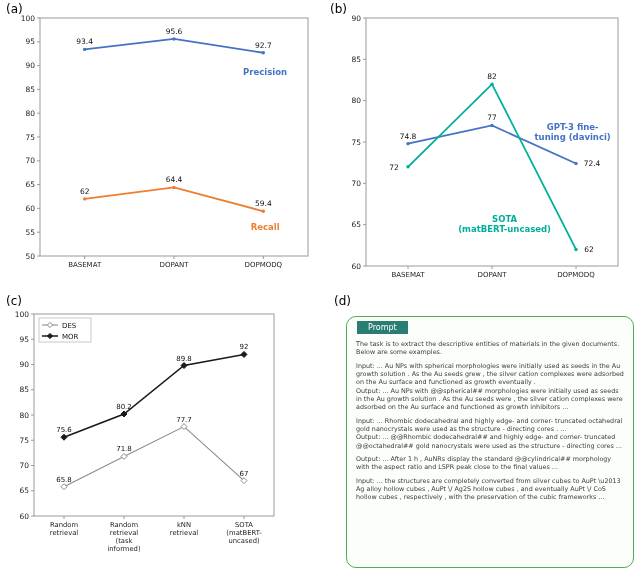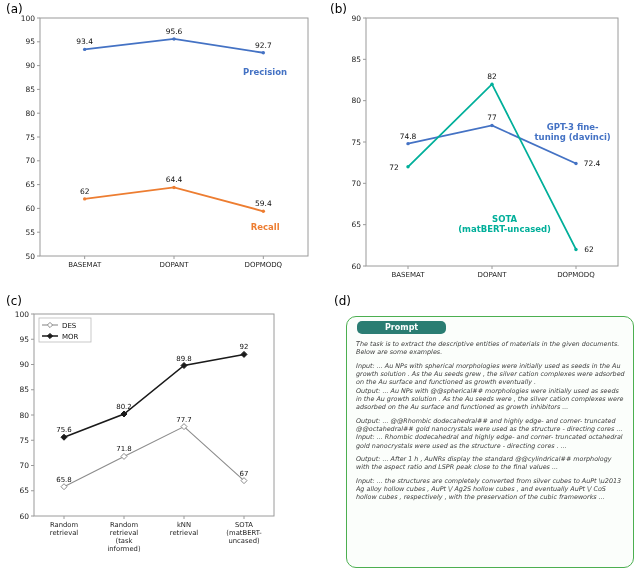--- a/index.html
+++ b/index.html
@@ -14,28 +14,28 @@
   #lab-d{left:334px;top:294px;}
   svg.chart{position:absolute;}
   #chart-a{left:10px;top:8px;}
   #chart-b{left:338px;top:8px;}
   #chart-c{left:8px;top:306px;}
   .prompt-box{
     position:absolute;left:346px;top:316px;width:288px;height:252px;
     border:1.6px solid #4caf50;border-radius:10px;background:#fbfefb;box-sizing:border-box;
   }
   .prompt-badge{
-    position:absolute;left:10px;top:4px;color:#fff;font-size:8px;font-weight:bold;
-    padding:2px 28px;border-radius:5px;background:#2a7d72;
+    position:absolute;left:10px;top:4px;color:#fff;font-size:8px;font-weight:normal;
+    padding:2px 11px;border-radius:0;background:#2a7d72;
   }
   .prompt-text{
     position:absolute;left:9px;right:7px;top:23px;bottom:4px;
     font-size:6.4px;line-height:1.3;color:#3c3c3c;overflow:hidden;
   }
-  .prompt-text .block{margin-bottom:5px;font-style:italic;}
+  .prompt-text .block{margin-bottom:5px;}
 </style>
 </head>
 <body>
 
 <div class="figure">
   <div class="panel-label" id="lab-a">(a)</div>
   <div class="panel-label" id="lab-b">(b)</div>
   <div class="panel-label" id="lab-c">(c)</div>
   <div class="panel-label" id="lab-d">(d)</div>
 
@@ -184,22 +184,22 @@
 
   <div class="prompt-box" style="border-color: rgb(76, 175, 80); background: rgb(251, 254, 251);">
     <div class="prompt-badge" style="background: rgb(42, 125, 114);">Prompt</div>
     <div class="prompt-text">
         <div class="block">The task is to extract the descriptive entities of materials in the given documents. Below are some examples.</div>
         <div class="block">
           <div>Input: ... Au NPs with spherical morphologies were initially used as seeds in the Au growth solution . As the Au seeds grew , the silver cation complexes were adsorbed on the Au surface and functioned as growth eventually .</div>
           <div>Output: ... Au NPs with @@spherical## morphologies were initially used as seeds in the Au growth solution . As the Au seeds were , the silver cation complexes were adsorbed on the Au surface and functioned as growth inhibitors ...</div>
         </div>
         <div class="block">
+          <div>Input: ... Rhombic dodecahedral and highly edge- and corner- truncated octahedral gold nanocrystals were used as the structure - directing cores . ...</div>
           <div>Output: ... @@Rhombic dodecahedral## and highly edge- and corner- truncated @@octahedral## gold nanocrystals were used as the structure - directing cores ...</div>
-          <div>Input: ... Rhombic dodecahedral and highly edge- and corner- truncated octahedral gold nanocrystals were used as the structure - directing cores . ...</div>
         </div>
         <div class="block">
           <div>Output: ... After 1 h , AuNRs display the standard @@cylindrical## morphology with the aspect ratio and LSPR peak close to the final values ...</div>
         </div>
         <div class="block">
           <div>Input: ... the structures are completely converted from silver cubes to AuPt \u2013 Ag alloy hollow cubes , AuPt \/ Ag2S hollow cubes , and eventually AuPt \/ CoS hollow cubes , respectively , with the preservation of the cubic frameworks ...</div>
         </div>
       </div>
   </div>
 </div>

